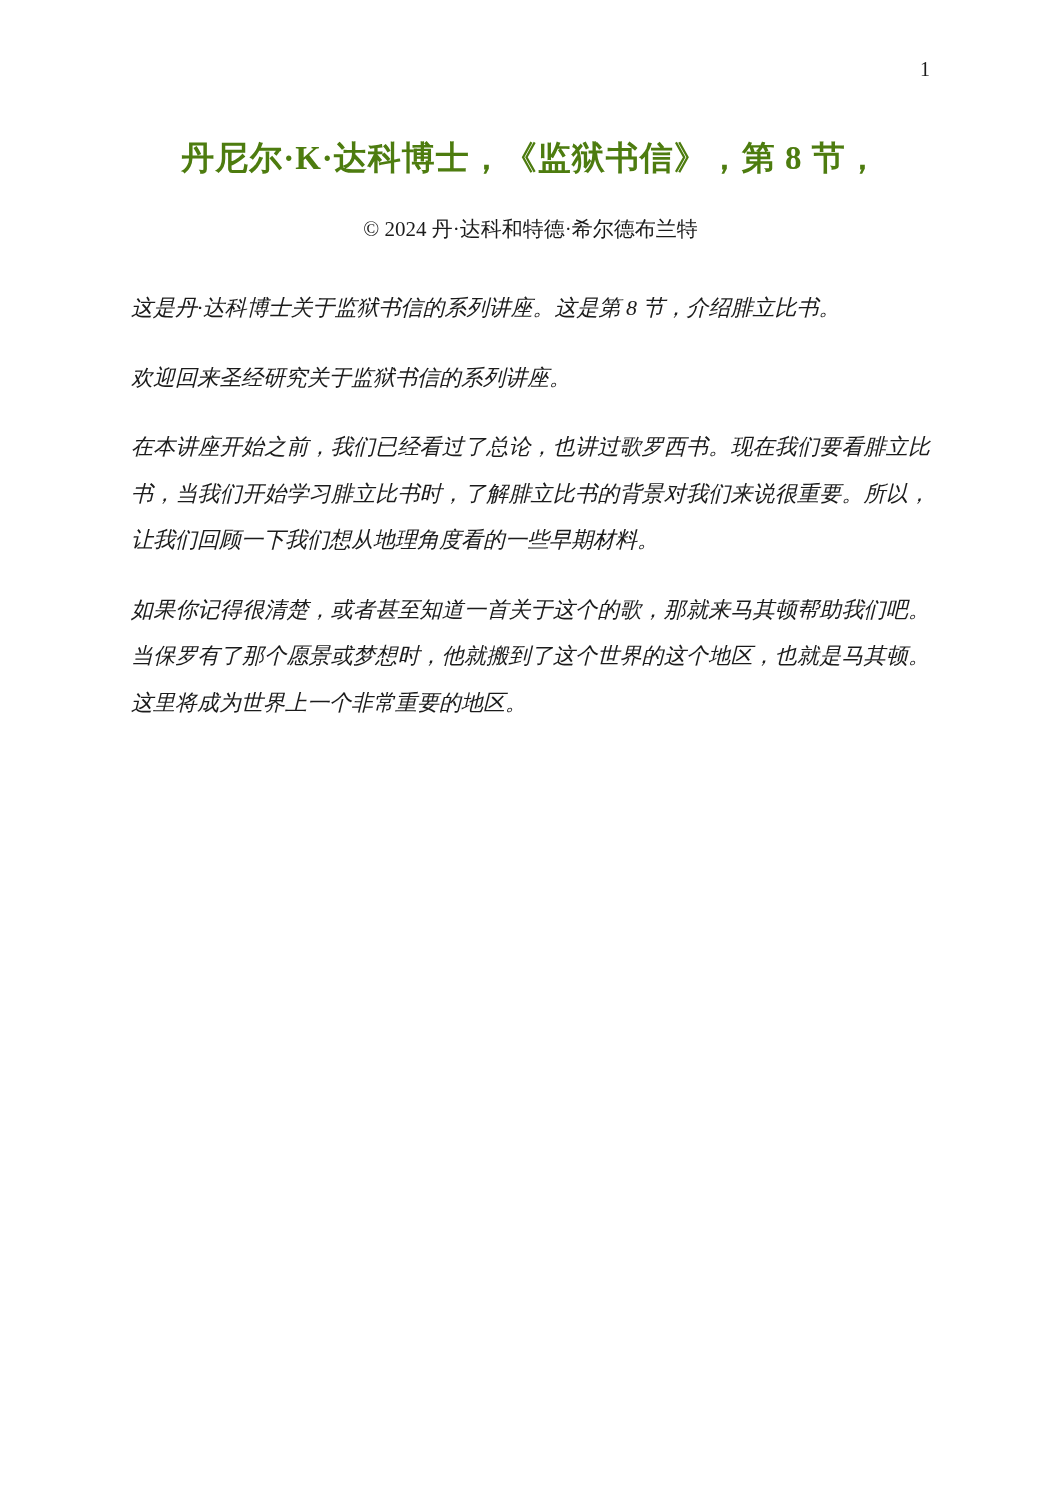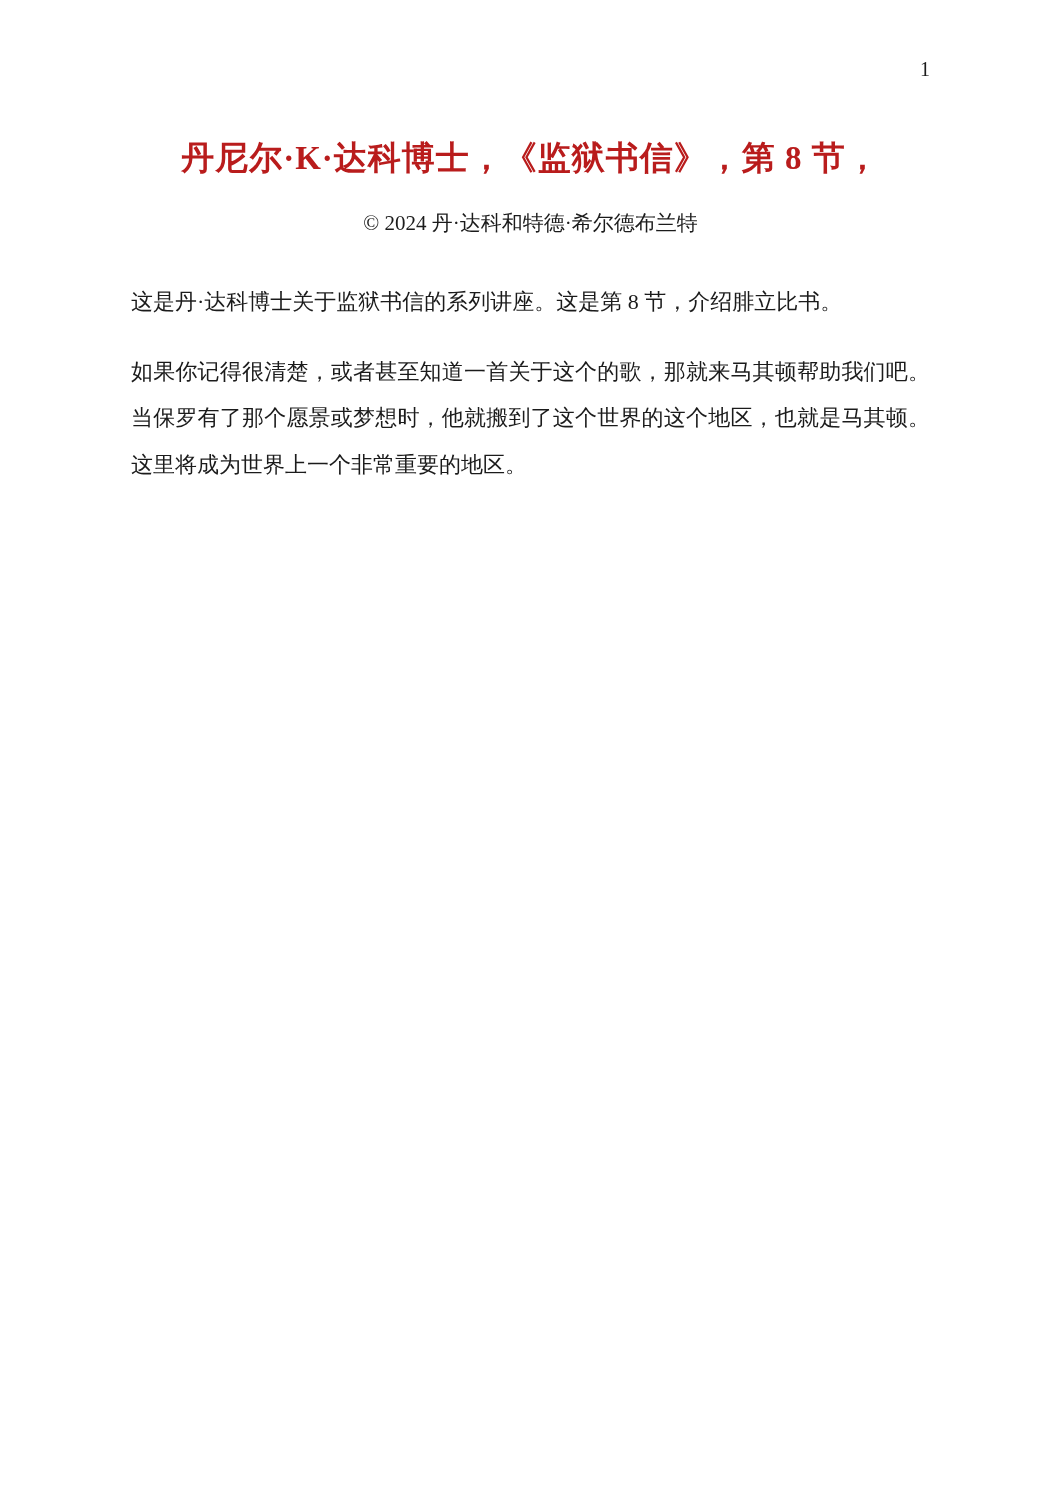--- a/index.html
+++ b/index.html
@@ -27,53 +27,56 @@
     font-size: 20px;
     line-height: 26px;
     color: #1b1b1b;
   }
   .doc-title {
     margin: 40px 0 0 0;
     text-align: center;
     font-size: 33px;
     font-weight: 700;
     line-height: 73px;
-    color: #b91c1c;
+    color: #4d7c0f;
     letter-spacing: 1px;
   }
   .copyright {
-    margin-top: 14px;
+    margin-top: 20px;
     text-align: center;
     font-size: 21px;
     line-height: 28px;
     color: #1b1b1b;
   }
   .doc-body {
     margin-top: 42px;
   }
   .para {
     margin: 0 0 23px 0;
     font-size: 22px;
     line-height: 46.5px;
     text-align: justify;
     color: #1b1b1b;
     word-break: break-all;
+    font-style: italic;
   }
 </style>
 </head>
 <body>
 
 <div class="page">
 
   <div class="page-number">1</div>
 
   <h1 class="doc-title">
     <span>丹尼尔·K·达科博士，《监狱书信》，第 8 节，</span><br>
   </h1>
 
   <div class="copyright">© 2024 丹·达科和特德·希尔德布兰特</div>
 
   <div class="doc-body">
     <p class="para">这是丹·达科博士关于监狱书信的系列讲座。这是第 8 节，介绍腓立比书。</p>
+    <p class="para">欢迎回来圣经研究关于监狱书信的系列讲座。</p>
+    <p class="para">在本讲座开始之前，我们已经看过了总论，也讲过歌罗西书。现在我们要看腓立比书，当我们开始学习腓立比书时，了解腓立比书的背景对我们来说很重要。所以，让我们回顾一下我们想从地理角度看的一些早期材料。</p>
     <p class="para">如果你记得很清楚，或者甚至知道一首关于这个的歌，那就来马其顿帮助我们吧。当保罗有了那个愿景或梦想时，他就搬到了这个世界的这个地区，也就是马其顿。这里将成为世界上一个非常重要的地区。</p>
   </div>
 
 </div>
 
 </body></html>

